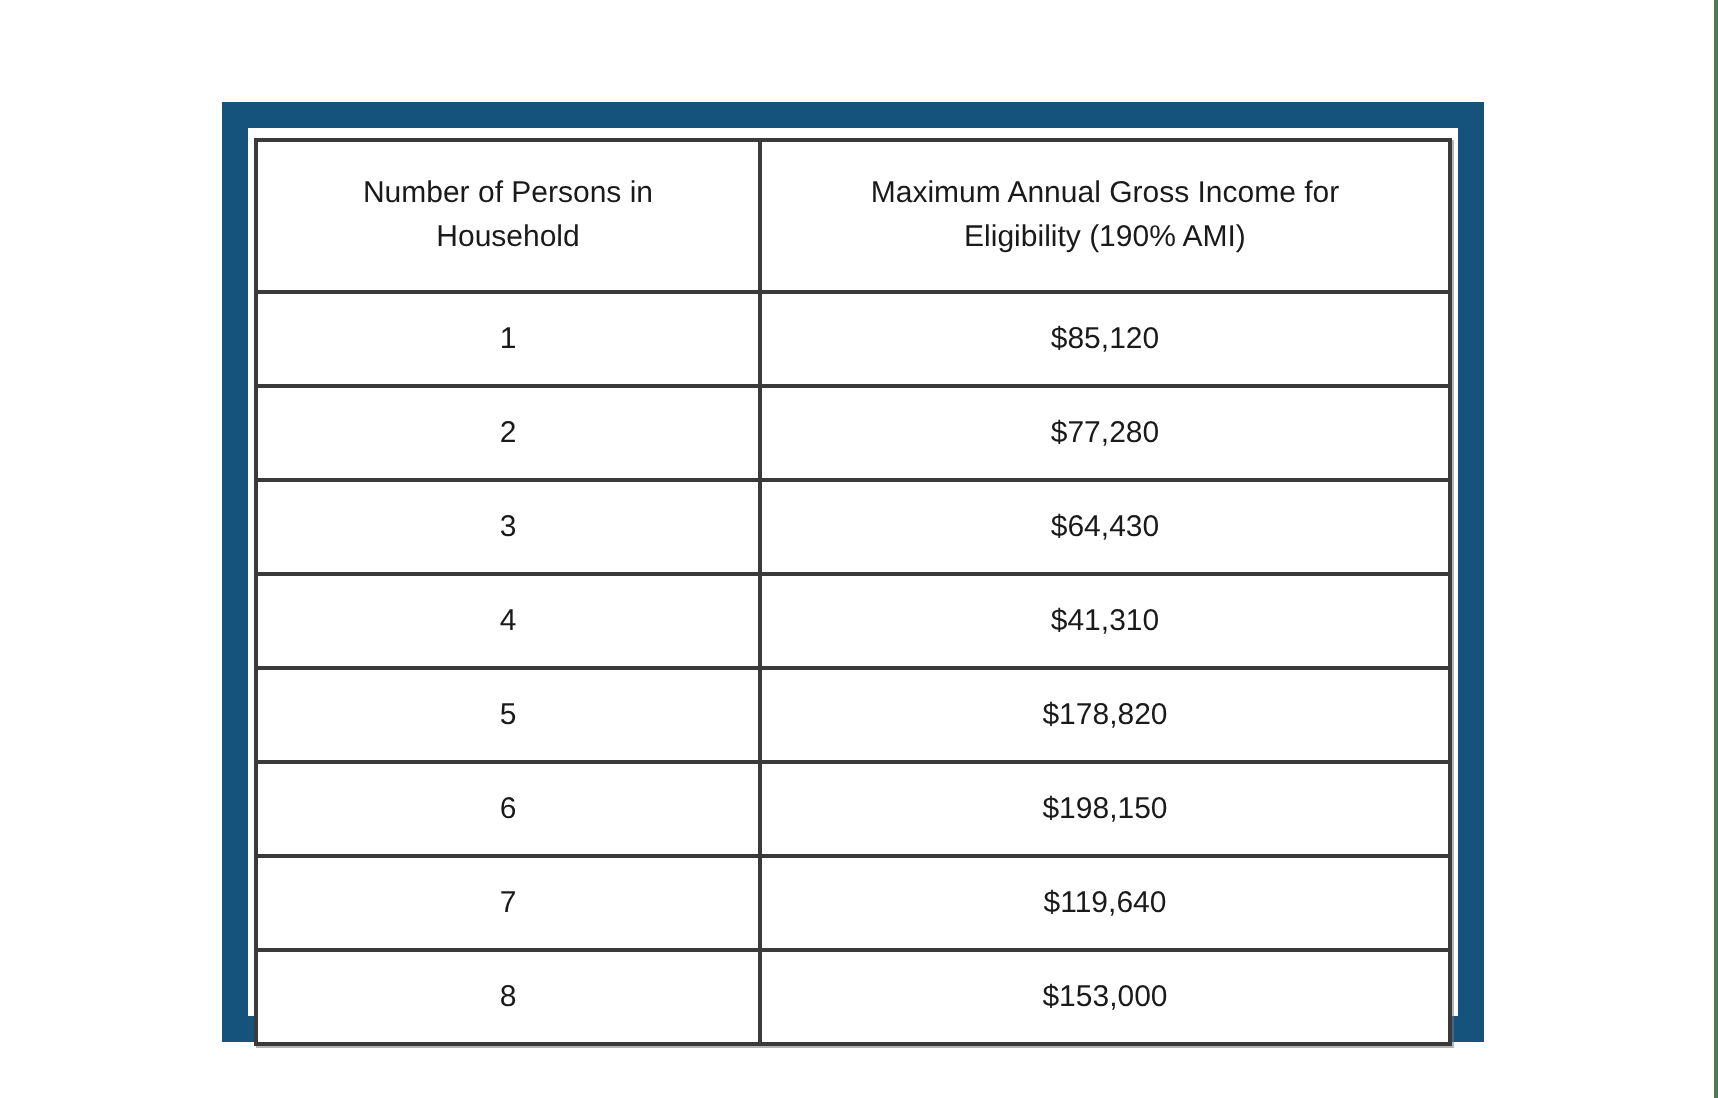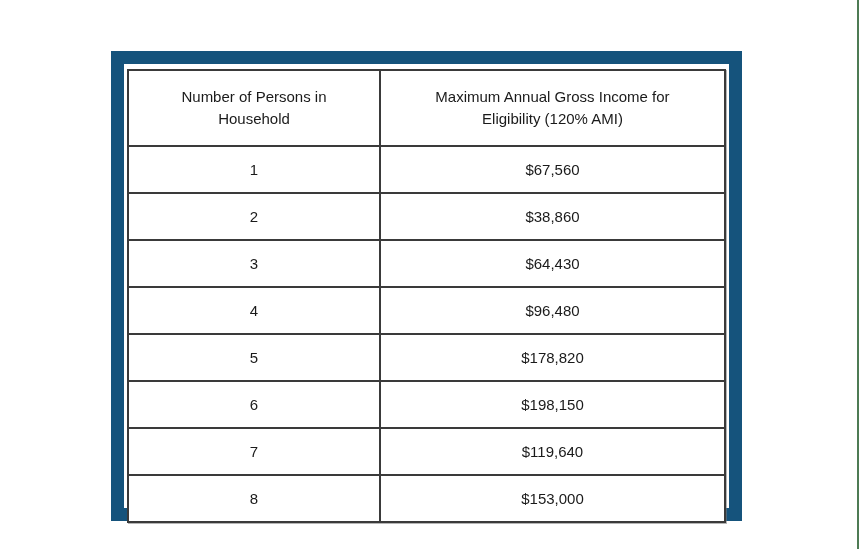--- a/index.html
+++ b/index.html
@@ -87,40 +87,40 @@
     <colgroup>
       <col class="col-persons">
       <col class="col-income">
     </colgroup>
     <thead>
       <tr>
         <th>
           <span class="hdr-persons-text">Number of Persons in Household</span>
         </th>
         <th>
-          <span class="hdr-income-text">Maximum Annual Gross Income for Eligibility (120% AMI)</span>
+          <span class="hdr-income-text">Maximum Annual Gross Income for Eligibility (190% AMI)</span>
         </th>
       </tr>
     </thead>
     <tbody>
       <tr>
         <td>1</td>
-        <td>$67,560</td>
+        <td>$85,120</td>
       </tr>
       <tr>
         <td>2</td>
-        <td>$38,860</td>
+        <td>$77,280</td>
       </tr>
       <tr>
         <td>3</td>
         <td>$64,430</td>
       </tr>
       <tr>
         <td>4</td>
-        <td>$96,480</td>
+        <td>$41,310</td>
       </tr>
       <tr>
         <td>5</td>
         <td>$178,820</td>
       </tr>
       <tr>
         <td>6</td>
         <td>$198,150</td>
       </tr>
       <tr>

